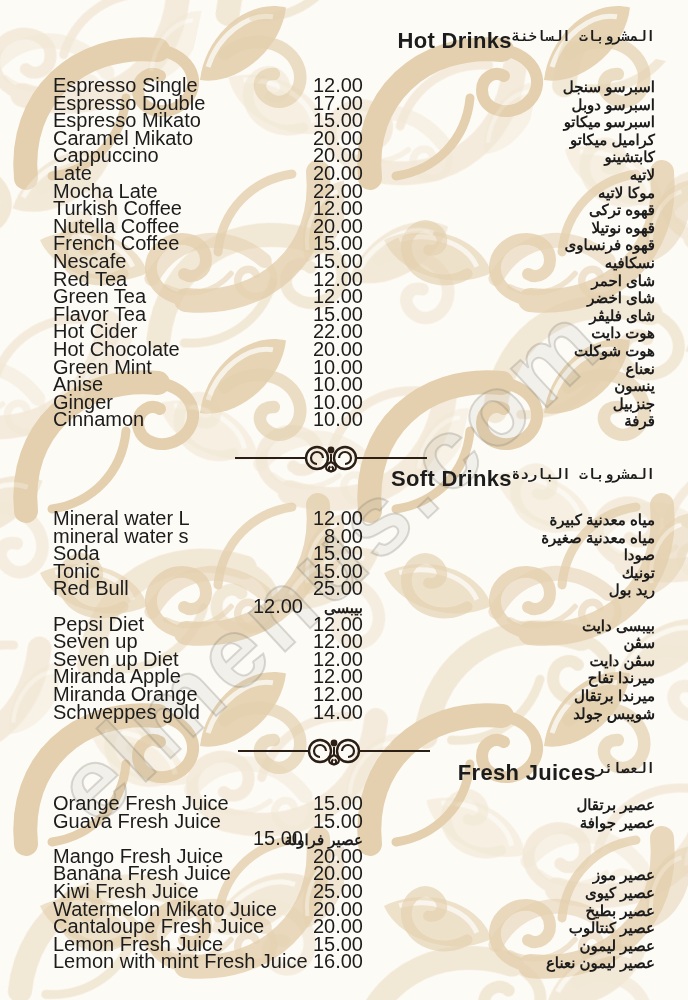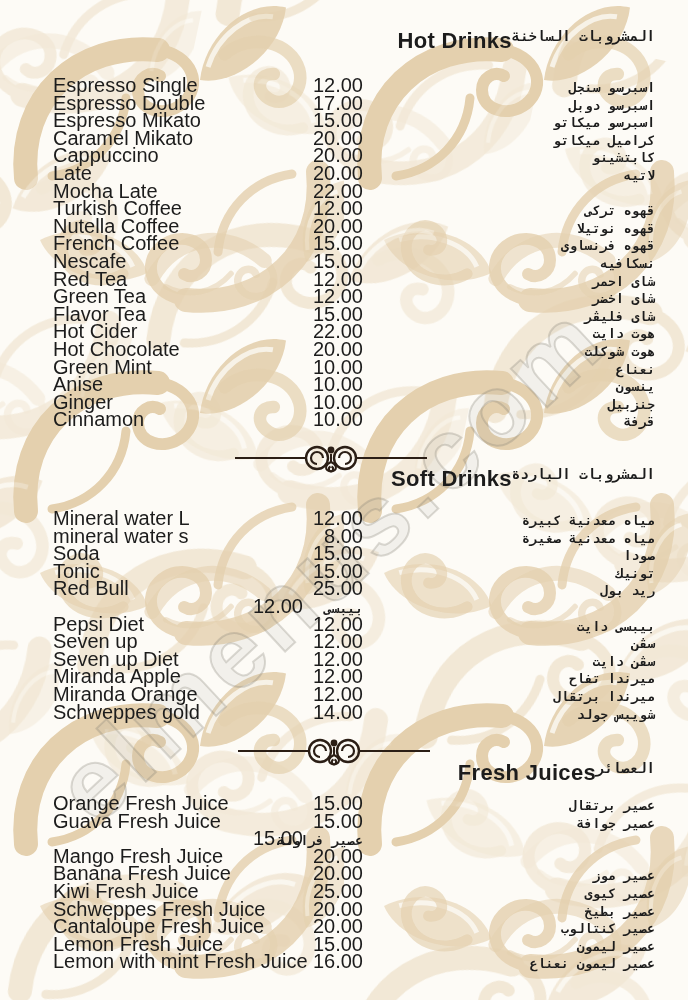--- a/index.html
+++ b/index.html
@@ -26,22 +26,22 @@
     font-family:Liberation Mono, monospace;
   }
   .rows { position:absolute; left:33px; right:33px; z-index:2; }
   .row {
     display:grid; grid-template-columns:270px 60px auto;
     height:17.6px; line-height:17.6px; align-items:baseline;
   }
   .en    { font-size:20px; white-space:nowrap;margin-left:20px; }
   .price { font-size:20px; text-align:right; white-space:nowrap; }
   .ar {
-    font-size:13px; font-weight:bold; text-align:right; direction:rtl;
-    white-space:nowrap; font-family:Liberation Mono, monospace;
+    font-size:15px; font-weight:bold; text-align:right; direction:rtl;
+    white-space:nowrap; font-family:Liberation Sans, sans-serif;
   }
   .divider { position:absolute; z-index:2; }
 </style>
 </head>
 <body>
 
 <div class="page">
 
   <svg class="bg" width="688" height="1000" viewBox="0 0 688 1000" aria-hidden="true">
     <defs>
@@ -109,20 +109,21 @@
         <span class="ar">كابتشينو</span>
       </div>
       <div class="row">
         <span class="en">Late</span>
         <span class="price">20.00</span>
         <span class="ar">لاتيه</span>
       </div>
       <div class="row">
         <span class="en">Mocha Late</span>
         <span class="price">22.00</span>
+        <span class="ar">موكا لاتيه</span>
       </div>
       <div class="row">
         <span class="en">Turkish Coffee</span>
         <span class="price">12.00</span>
         <span class="ar">قهوه تركى</span>
       </div>
       <div class="row">
         <span class="en">Nutella Coffee</span>
         <span class="price">20.00</span>
         <span class="ar">قهوه نوتيلا</span>
@@ -311,21 +312,21 @@
         <span class="en">Banana Fresh Juice</span>
         <span class="price">20.00</span>
         <span class="ar">عصير موز</span>
       </div>
       <div class="row">
         <span class="en">Kiwi Fresh Juice</span>
         <span class="price">25.00</span>
         <span class="ar">عصير كيوى</span>
       </div>
       <div class="row">
-        <span class="en">Schweppes Fresh Juice</span>
+        <span class="en">Watermelon Mikato Juice</span>
         <span class="price">20.00</span>
         <span class="ar">عصير بطيخ</span>
       </div>
       <div class="row">
         <span class="en">Cantaloupe Fresh Juice</span>
         <span class="price">20.00</span>
         <span class="ar">عصير كنتالوب</span>
       </div>
       <div class="row">
         <span class="en">Lemon Fresh Juice</span>

